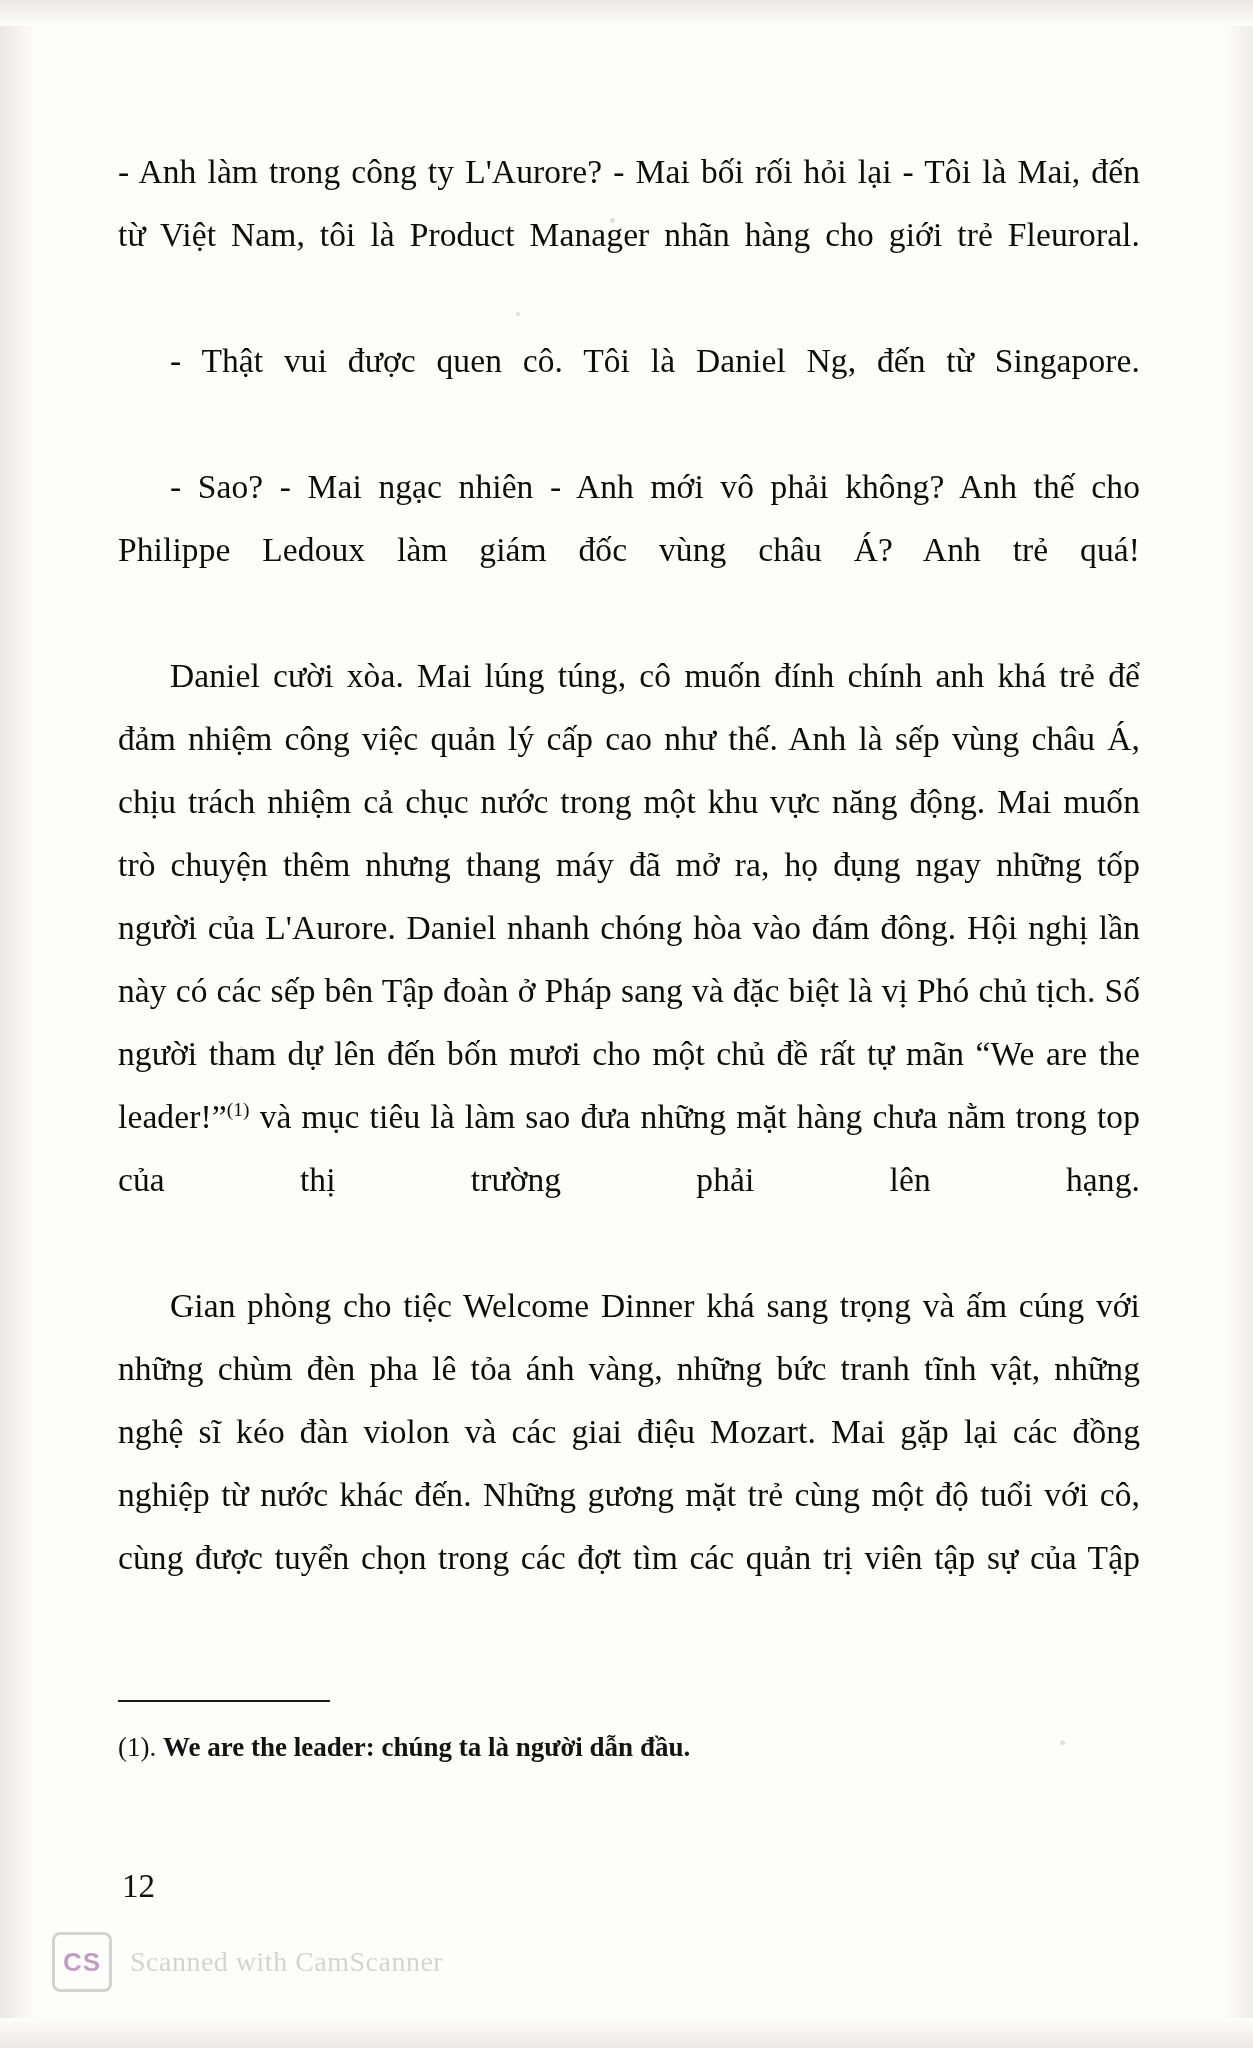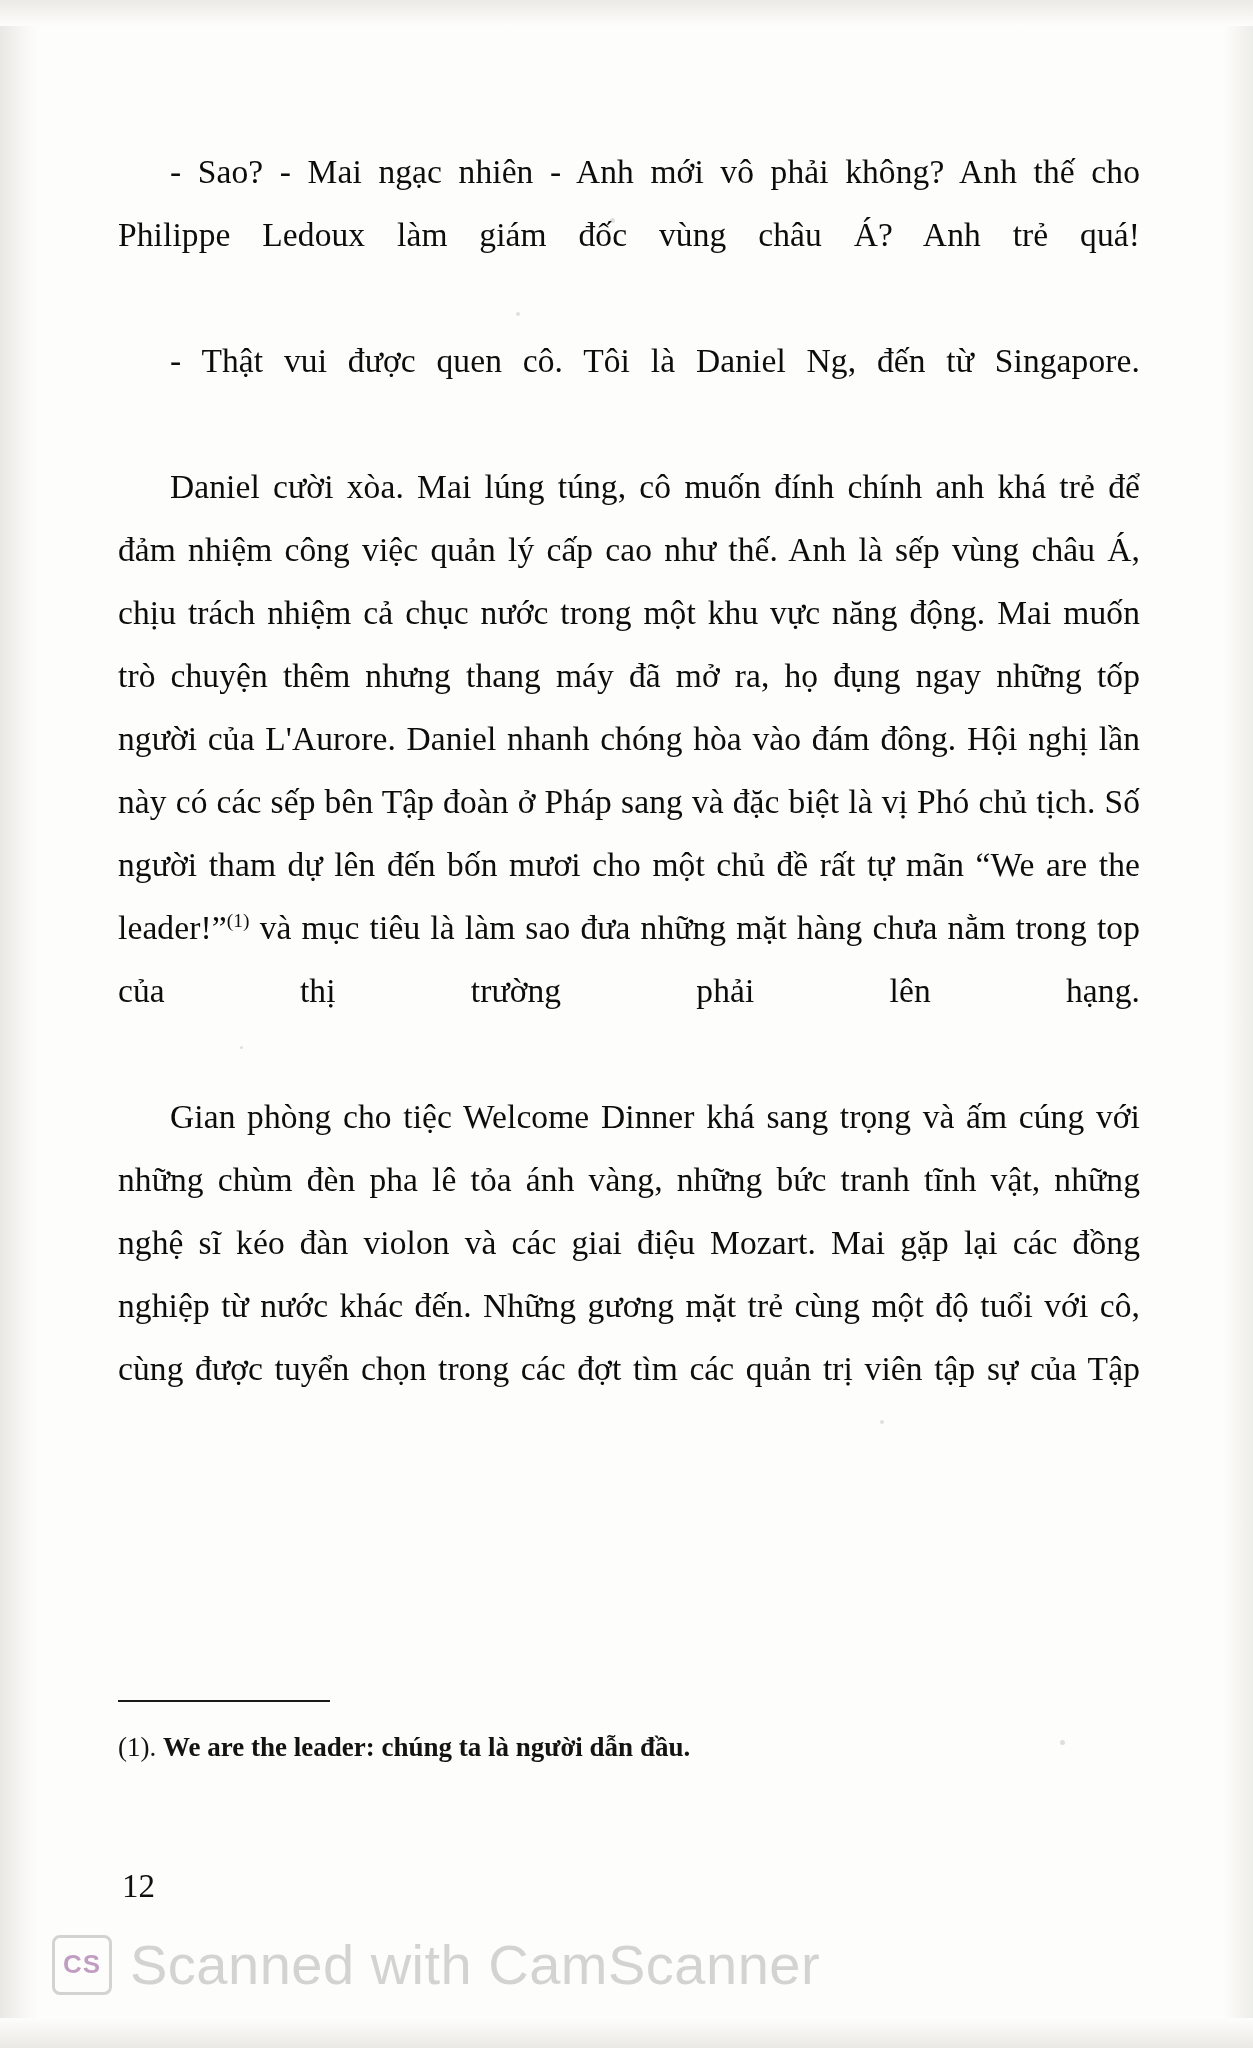--- a/index.html
+++ b/index.html
@@ -130,22 +130,22 @@
     display: flex;
     align-items: center;
     justify-content: center;
     font-family: "Liberation Sans", sans-serif;
     font-size: 26px;
     font-weight: bold;
     color: #701a75;
     letter-spacing: 1px;
   }
   .cs-text {
-    font-family: Liberation Sans, sans-serif;
-    font-size: 56px;
+    font-family: Liberation Serif, serif;
+    font-size: 28px;
     color: #9b9b9b;
     letter-spacing: 0.5px;
   }
 
   
   .speckle {
     position: absolute;
     background: #c9c7c2;
     border-radius: 50%;
     opacity: 0.55;
@@ -161,24 +161,25 @@
   <div class="scan-edge-bottom"></div>
 
   <div class="speckle" style="left:610px; top:218px; width:5px; height:5px;"></div>
   <div class="speckle" style="left:516px; top:312px; width:4px; height:4px;"></div>
   <div class="speckle" style="left:880px; top:1420px; width:4px; height:4px;"></div>
   <div class="speckle" style="left:1060px; top:1740px; width:5px; height:5px;"></div>
   <div class="speckle" style="left:240px; top:1046px; width:3px; height:3px;"></div>
 
   <div class="text-block">
 
+    <p class="para">- Anh làm trong công ty L'Aurore? - Mai bối rối hỏi lại - Tôi là Mai, đến từ Việt Nam, tôi là Product Manager nhãn hàng cho giới trẻ Fleuroral.</p>
+
+    <p class="para indent">- Thật vui được quen cô. Tôi là Daniel Ng, đến từ Singapore.</p>
 
     <p class="para indent">- Sao? - Mai ngạc nhiên - Anh mới vô phải không? Anh thế cho Philippe Ledoux làm giám đốc vùng châu Á? Anh trẻ quá!</p>
-
-    <p class="para indent">- Thật vui được quen cô. Tôi là Daniel Ng, đến từ Singapore.</p>
 
     <p class="para indent"><span>Daniel cười xòa. Mai lúng túng, cô muốn đính chính anh khá trẻ để đảm nhiệm công việc quản lý cấp cao như thế. Anh là sếp vùng châu Á, chịu trách nhiệm cả chục nước trong một khu vực năng động. Mai muốn trò chuyện thêm nhưng thang máy đã mở ra, họ đụng ngay những tốp người của L'Aurore. Daniel nhanh chóng hòa vào đám đông. Hội nghị lần này có các sếp bên Tập đoàn ở Pháp sang và đặc biệt là vị Phó chủ tịch. Số người tham dự lên đến bốn mươi cho một chủ đề rất tự mãn “We are the leader!”</span><span class="sup">(1)</span><span> và mục tiêu là làm sao đưa những mặt hàng chưa nằm trong top của thị trường phải lên hạng.</span></p>
 
     <p class="para indent">Gian phòng cho tiệc Welcome Dinner khá sang trọng và ấm cúng với những chùm đèn pha lê tỏa ánh vàng, những bức tranh tĩnh vật, những nghệ sĩ kéo đàn violon và các giai điệu Mozart. Mai gặp lại các đồng nghiệp từ nước khác đến. Những gương mặt trẻ cùng một độ tuổi với cô, cùng được tuyển chọn trong các đợt tìm các quản trị viên tập sự của Tập</p>
 
   </div>
 
   <div class="footnote-zone">
     <div class="footnote-rule"></div>
     <div class="footnote-text">

